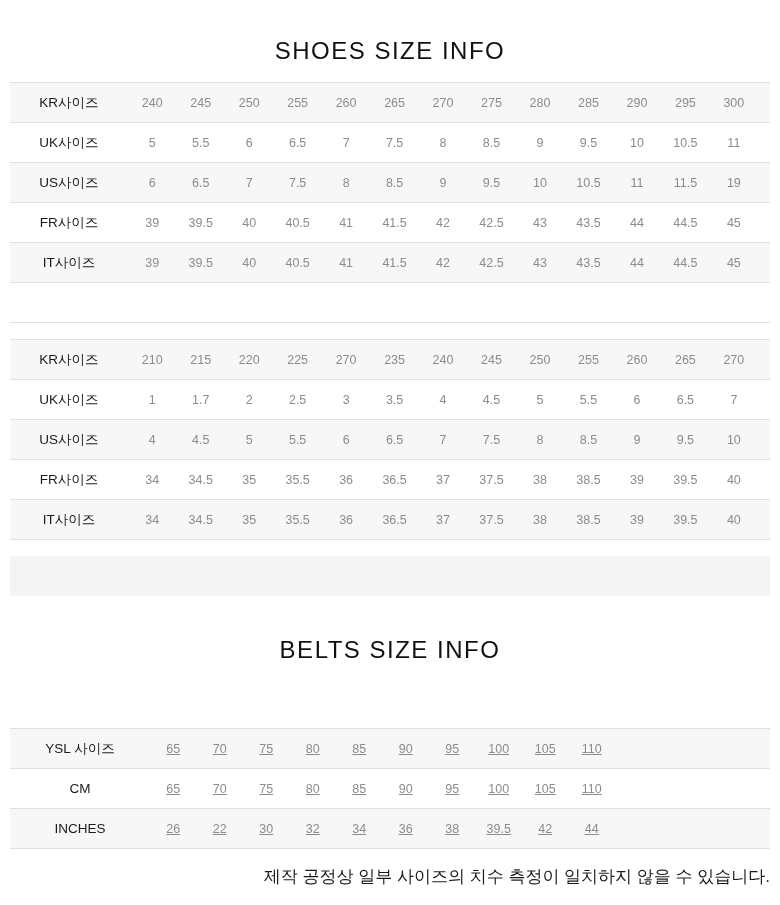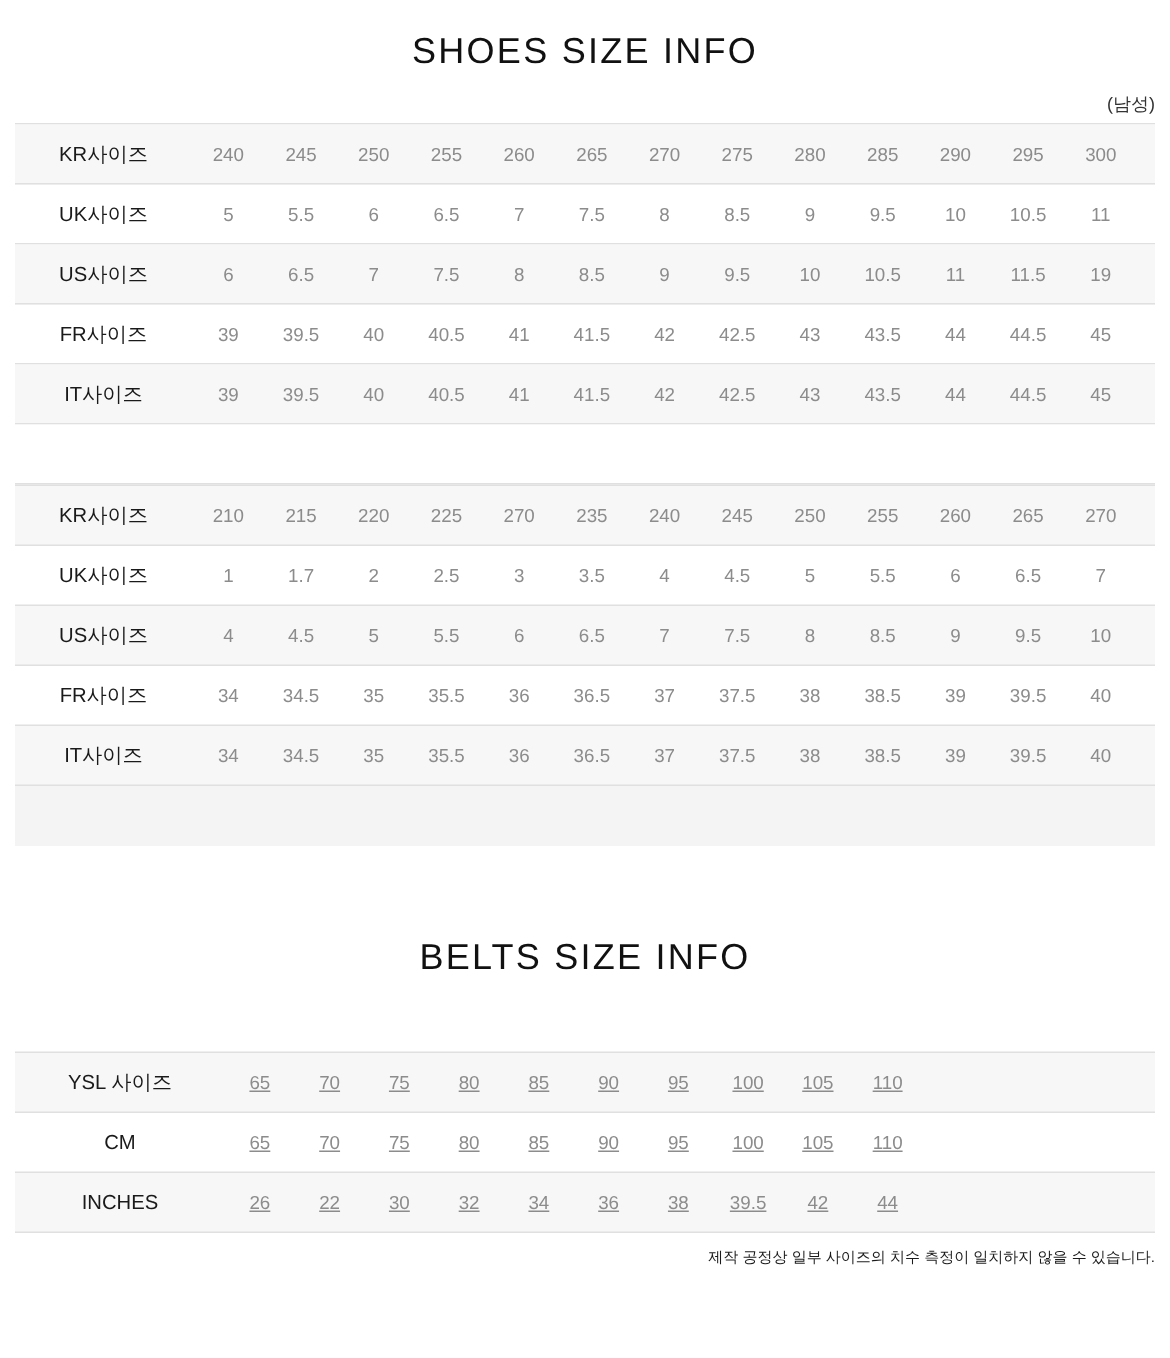--- a/index.html
+++ b/index.html
@@ -11,21 +11,21 @@
     --title-text:#111111;
   }
   *{margin:0;padding:0;box-sizing:border-box;}
   html,body{background:#ffffff;}
   body{
     width:780px;height:905px;
     font-family:"Liberation Sans","DejaVu Sans",sans-serif;
     color:var(--label-text);
     overflow:hidden;
   }
-  .page{width:780px;height:905px;padding-top:20px;}
+  .page{width:780px;height:905px;padding-top:36px;}
   .title{
     text-align:center;
     font-size:24px;
     font-weight:500;
     letter-spacing:1.5px;
     color:var(--title-text);
     line-height:30px;
   }
   .section-strip{
     margin:0 10px;
@@ -40,21 +40,21 @@
   }
   .strip-white{height:32px;padding-bottom:7px;}
   .strip-gray{
     height:40px;
     background:var(--strip-shade);
     align-items:center;
     padding-right:10px;
     padding-top:8px;
   }
   .size-table{
-    margin:0 10px;
+    margin:16px 10px;
     border-top:1px solid var(--border);
   }
   .t-row{
     display:flex;
     align-items:center;
     height:40px;
     border-bottom:1px solid var(--border);
   }
   .t-row.shaded{background:var(--row-shade);}
   .t-row.empty-row{background:#ffffff;}
@@ -74,39 +74,36 @@
   .size-table.shoes .t-row{padding-right:12px;}
   .size-table.shoes .t-cell{flex:1;}
   .size-table.belts .t-label{width:140px;}
   .size-table.belts .t-cell{width:46.5px;flex:none;text-decoration:underline;}
   .t-spacer{flex:1;}
   .after-strip{
     margin:0 10px;
     height:40px;
     background:var(--strip-shade);
   }
-  .belts-title{margin-top:60px;text-align:center;}
+  .belts-title{margin-top:39px;text-align:center;}
   .belts-gap{height:47px;}
   .footer-note{
     margin:9px 10px 0 10px;
     text-align:right;
-    font-size:10px;
+    font-size:17px;
     color:#1a1a1a;
   }
 </style>
 </head>
 <body>
 
 <div class="page">
 
   <h1 class="title">SHOES SIZE INFO</h1>
 
-  <div class="section-strip strip-white">
-    <span class="section-label">(남성)</span>
-  </div>
 
   <div class="size-table shoes">
       <div class="t-row shaded">
         <span class="t-label">KR사이즈</span>
         <span class="t-cell">240</span>
         <span class="t-cell">245</span>
         <span class="t-cell">250</span>
         <span class="t-cell">255</span>
         <span class="t-cell">260</span>
         <span class="t-cell">265</span>

